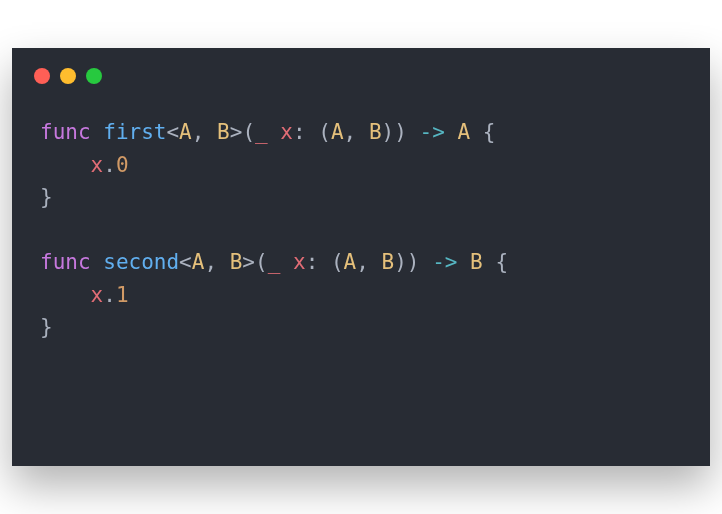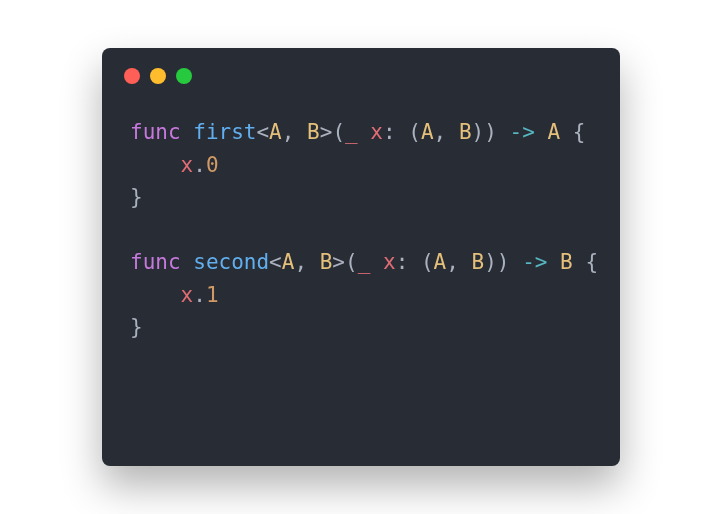--- a/index.html
+++ b/index.html
@@ -10,24 +10,24 @@
     body {
       width: 722px;
       height: 514px;
       background: #ffffff;
       display: flex;
       align-items: center;
       justify-content: center;
       font-family: "SF Mono", "Monaco", "Menlo", "Consolas", monospace;
     }
     .window {
-      width: 518px;
+      width: 698px;
       height: 418px;
       background: #282c34;
-      border-radius: 8px;
+      border-radius: 0;
       box-shadow: 0 20px 40px rgba(0,0,0,0.3);
       overflow: hidden;
     }
     .titlebar {
       padding: 20px 22px 0 22px;
       display: flex;
       gap: 10px;
     }
     .traffic-light {
       width: 16px;

